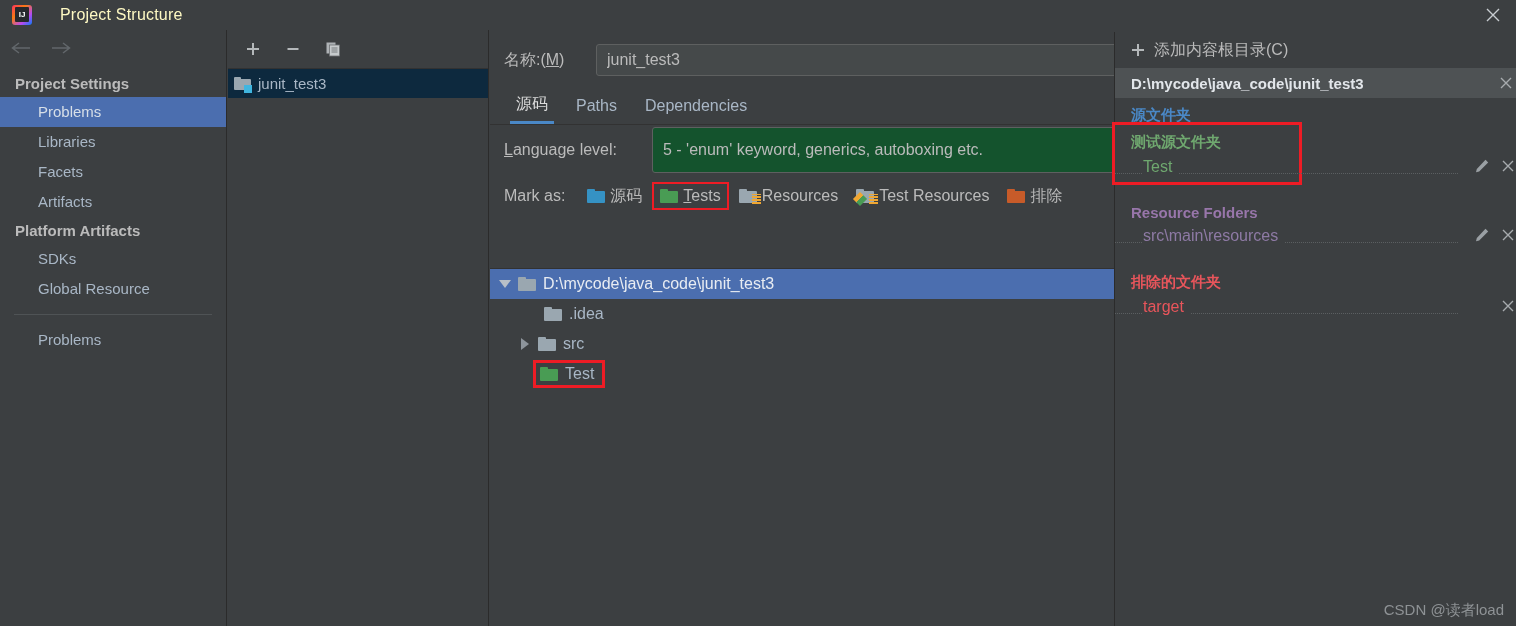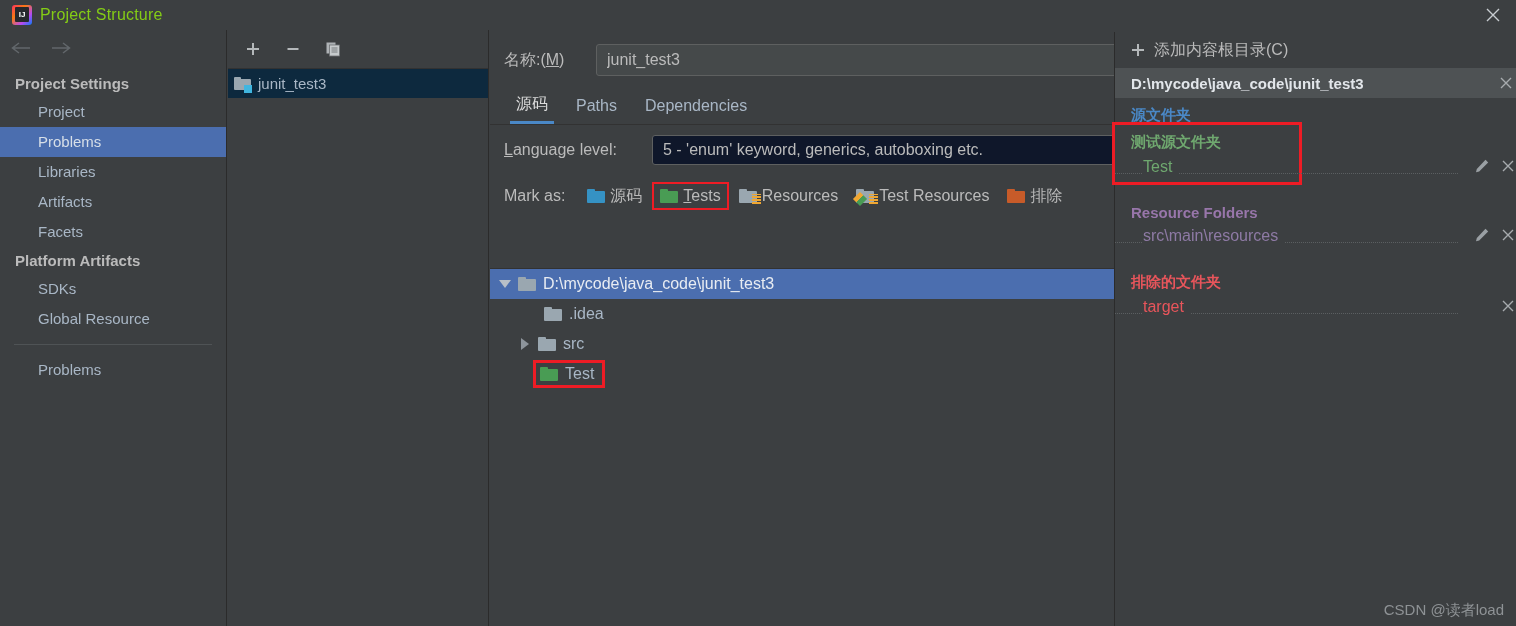--- a/index.html
+++ b/index.html
@@ -22,21 +22,21 @@
     border-radius: 3px;
     background: linear-gradient(135deg, #fe315d 0%, #f97a12 35%, #b74aef 70%, #087cfa 100%);
   }
   .ij-logo::after {
     content: "IJ"; position: absolute; left: 3px; top: 2px;
     width: 14px; height: 15px; background: #27282c; color: #ffffff;
     font-size: 8px; font-weight: bold; line-height: 15px; text-align: center;
     border-radius: 1px;
   }
   .title-text {
-    margin-left: 8px; font-size: 16px; color: #84cc16; letter-spacing: .2px;
+    margin-left: 28px; font-size: 16px; color: #fef9c3; letter-spacing: .2px;
   }
   .close-btn {
     position: absolute; right: 0; top: 0; width: 46px; height: 30px;
     display: flex; align-items: center; justify-content: center;
   }
   .close-btn svg { width: 16px; height: 16px; }
 
   
   .sidebar {
     position: absolute; left: 0; top: 30px; width: 227px; height: 596px;
@@ -95,21 +95,21 @@
   .tab.active::after {
     content: ""; position: absolute; left: 6px; right: 6px; bottom: 0;
     height: 3px; background: #4a88c7;
   }
   .tabs-underline { height: 1px; background: #323232; margin: 0 0 0 0; }
 
   .lang-row { display: flex; align-items: center; height: 50px; padding-left: 14px; }
   .lang-label { font-size: 16px; color: #bbbbbb; width: 148px; }
   .lang-label u { text-decoration: underline; }
   .lang-select {
-    width: 553px; height: 30px; background: #0f172a; border: 1px solid #5e6060;
+    width: 553px; height: 46px; background: #14532d; border: 1px solid #5e6060;
     border-radius: 3px; display: flex; align-items: center; padding: 1px 10px;
     font-size: 16px; color: #bbbbbb; position: relative;
   }
   .caret {
     position: absolute; right: 12px; top: 50%; margin-top: -3px;
     width: 0; height: 0; border-left: 6px solid transparent;
     border-right: 6px solid transparent; border-top: 7px solid #a0a0a0;
   }
 
   .markas-row { display: flex; align-items: center; height: 42px; padding-left: 14px; gap: 6px; }
@@ -214,25 +214,24 @@
           </svg>
       </span>
       <span>
         <svg viewBox="0 0 22 16">
             <path d="M13 3 L19.5 8 L13 13 M19.5 8 L2 8" stroke="#62676b" stroke-width="1.5" fill="none"></path>
           </svg>
       </span>
     </div>
 
     <div class="sb-group">Project Settings</div>
-    <div class="sb-item">Project</div>
     <div class="sb-item selected">Problems</div>
     <div class="sb-item">Libraries</div>
+    <div class="sb-item">Facets</div>
     <div class="sb-item">Artifacts</div>
-    <div class="sb-item">Facets</div>
 
     <div class="sb-group">Platform Artifacts</div>
     <div class="sb-item">SDKs</div>
     <div class="sb-item">Global Resource</div>
 
     <div class="sb-sep"></div>
     <div class="sb-item">Problems</div>
   </div>
 
   <div class="modcol">

